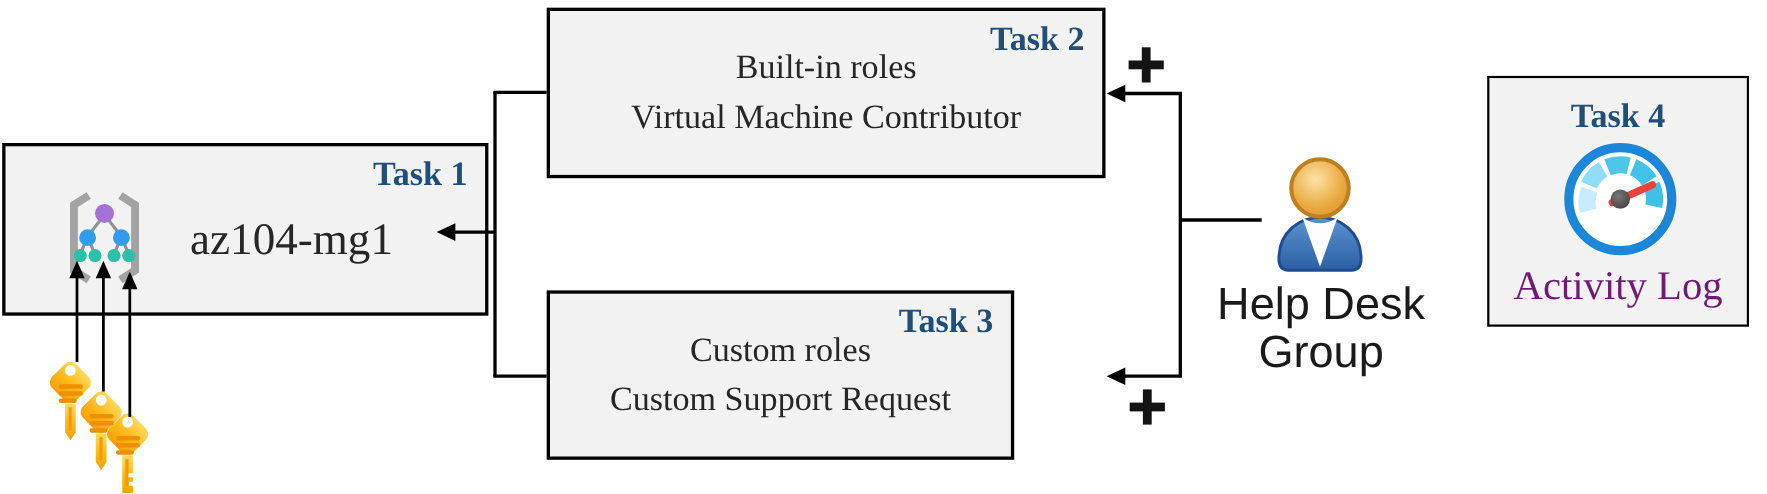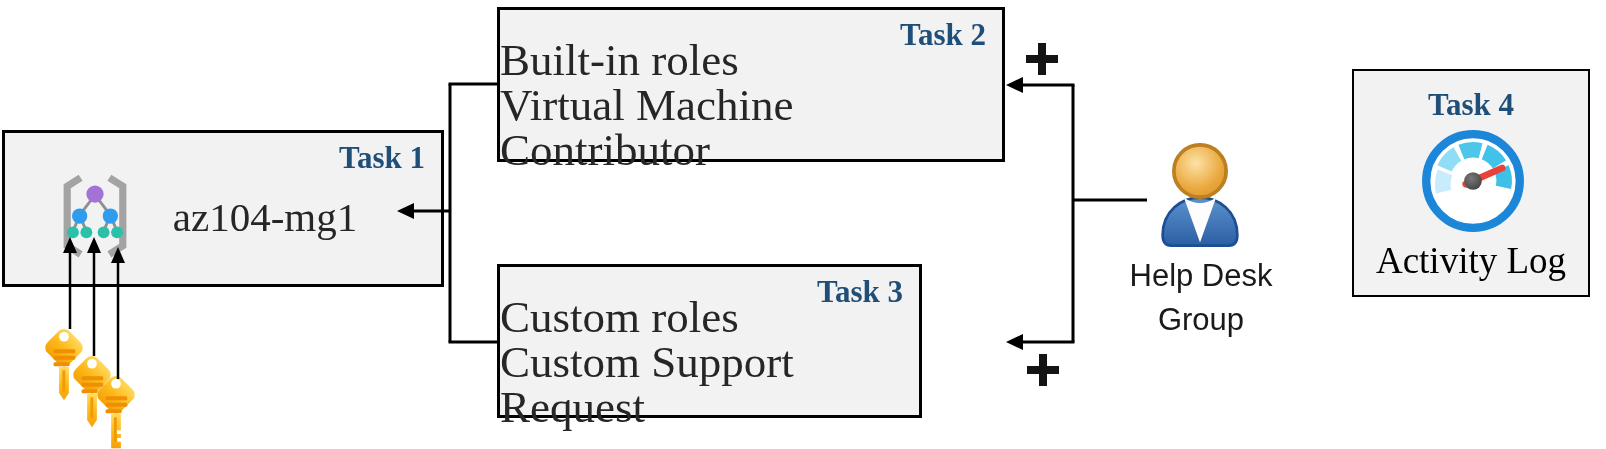--- a/index.html
+++ b/index.html
@@ -10,37 +10,37 @@
   .box{
     position:absolute;background:#f2f2f2;border:3px solid #000;box-sizing:border-box;font-family:Liberation Serif, serif;
   }
   .box.thin{border-width:2px;}
   .task-label{
     position:absolute;top:7px;right:16px;font-weight:bold;font-size:31px;color:#1f4e79;
     letter-spacing:0;
   }
   .task-label.centered{left:0;right:0;text-align:center;}
   .box-lines{
-    position:absolute;left:0;right:0;top:28px;text-align:left;
-    font-size:45px;line-height:45px;color:#262626;
+    position:absolute;left:0;right:0;top:28px;text-align:center;
+    font-size:31px;line-height:45px;color:#262626;
   }
   .mg-name{
     position:absolute;left:140px;top:60px;width:240px;text-align:center;
     font-size:41px;color:#262626;
   }
   .mg-icon{position:absolute;left:44px;top:38px;}
   .gauge-icon{position:absolute;left:67px;top:58px;}
   .box-caption{
     position:absolute;left:0;right:0;top:168px;text-align:center;
-    font-size:37px;color:#000000;
+    font-size:37px;color:#701a75;
   }
   .actor{position:absolute;left:1152px;top:142px;}
   .actor-caption{
     position:absolute;left:1095px;top:254px;width:212px;text-align:center;
-    font-size:31px;line-height:44px;color:#1a1a1a;
+    font-size:41px;line-height:44px;color:#1a1a1a;
   }
   .keys{position:absolute;left:0;top:0;}
   .key{position:absolute;}
   .plus{position:absolute;width:32px;height:32px;}
   .plus::before{content:"";position:absolute;left:0;top:12px;width:32px;height:8px;background:#141414;}
   .plus::after{content:"";position:absolute;left:12px;top:0;width:8px;height:32px;background:#141414;}
   .overlay{position:absolute;left:0;top:0;pointer-events:none;}
 </style>
 </head>
 <body>

